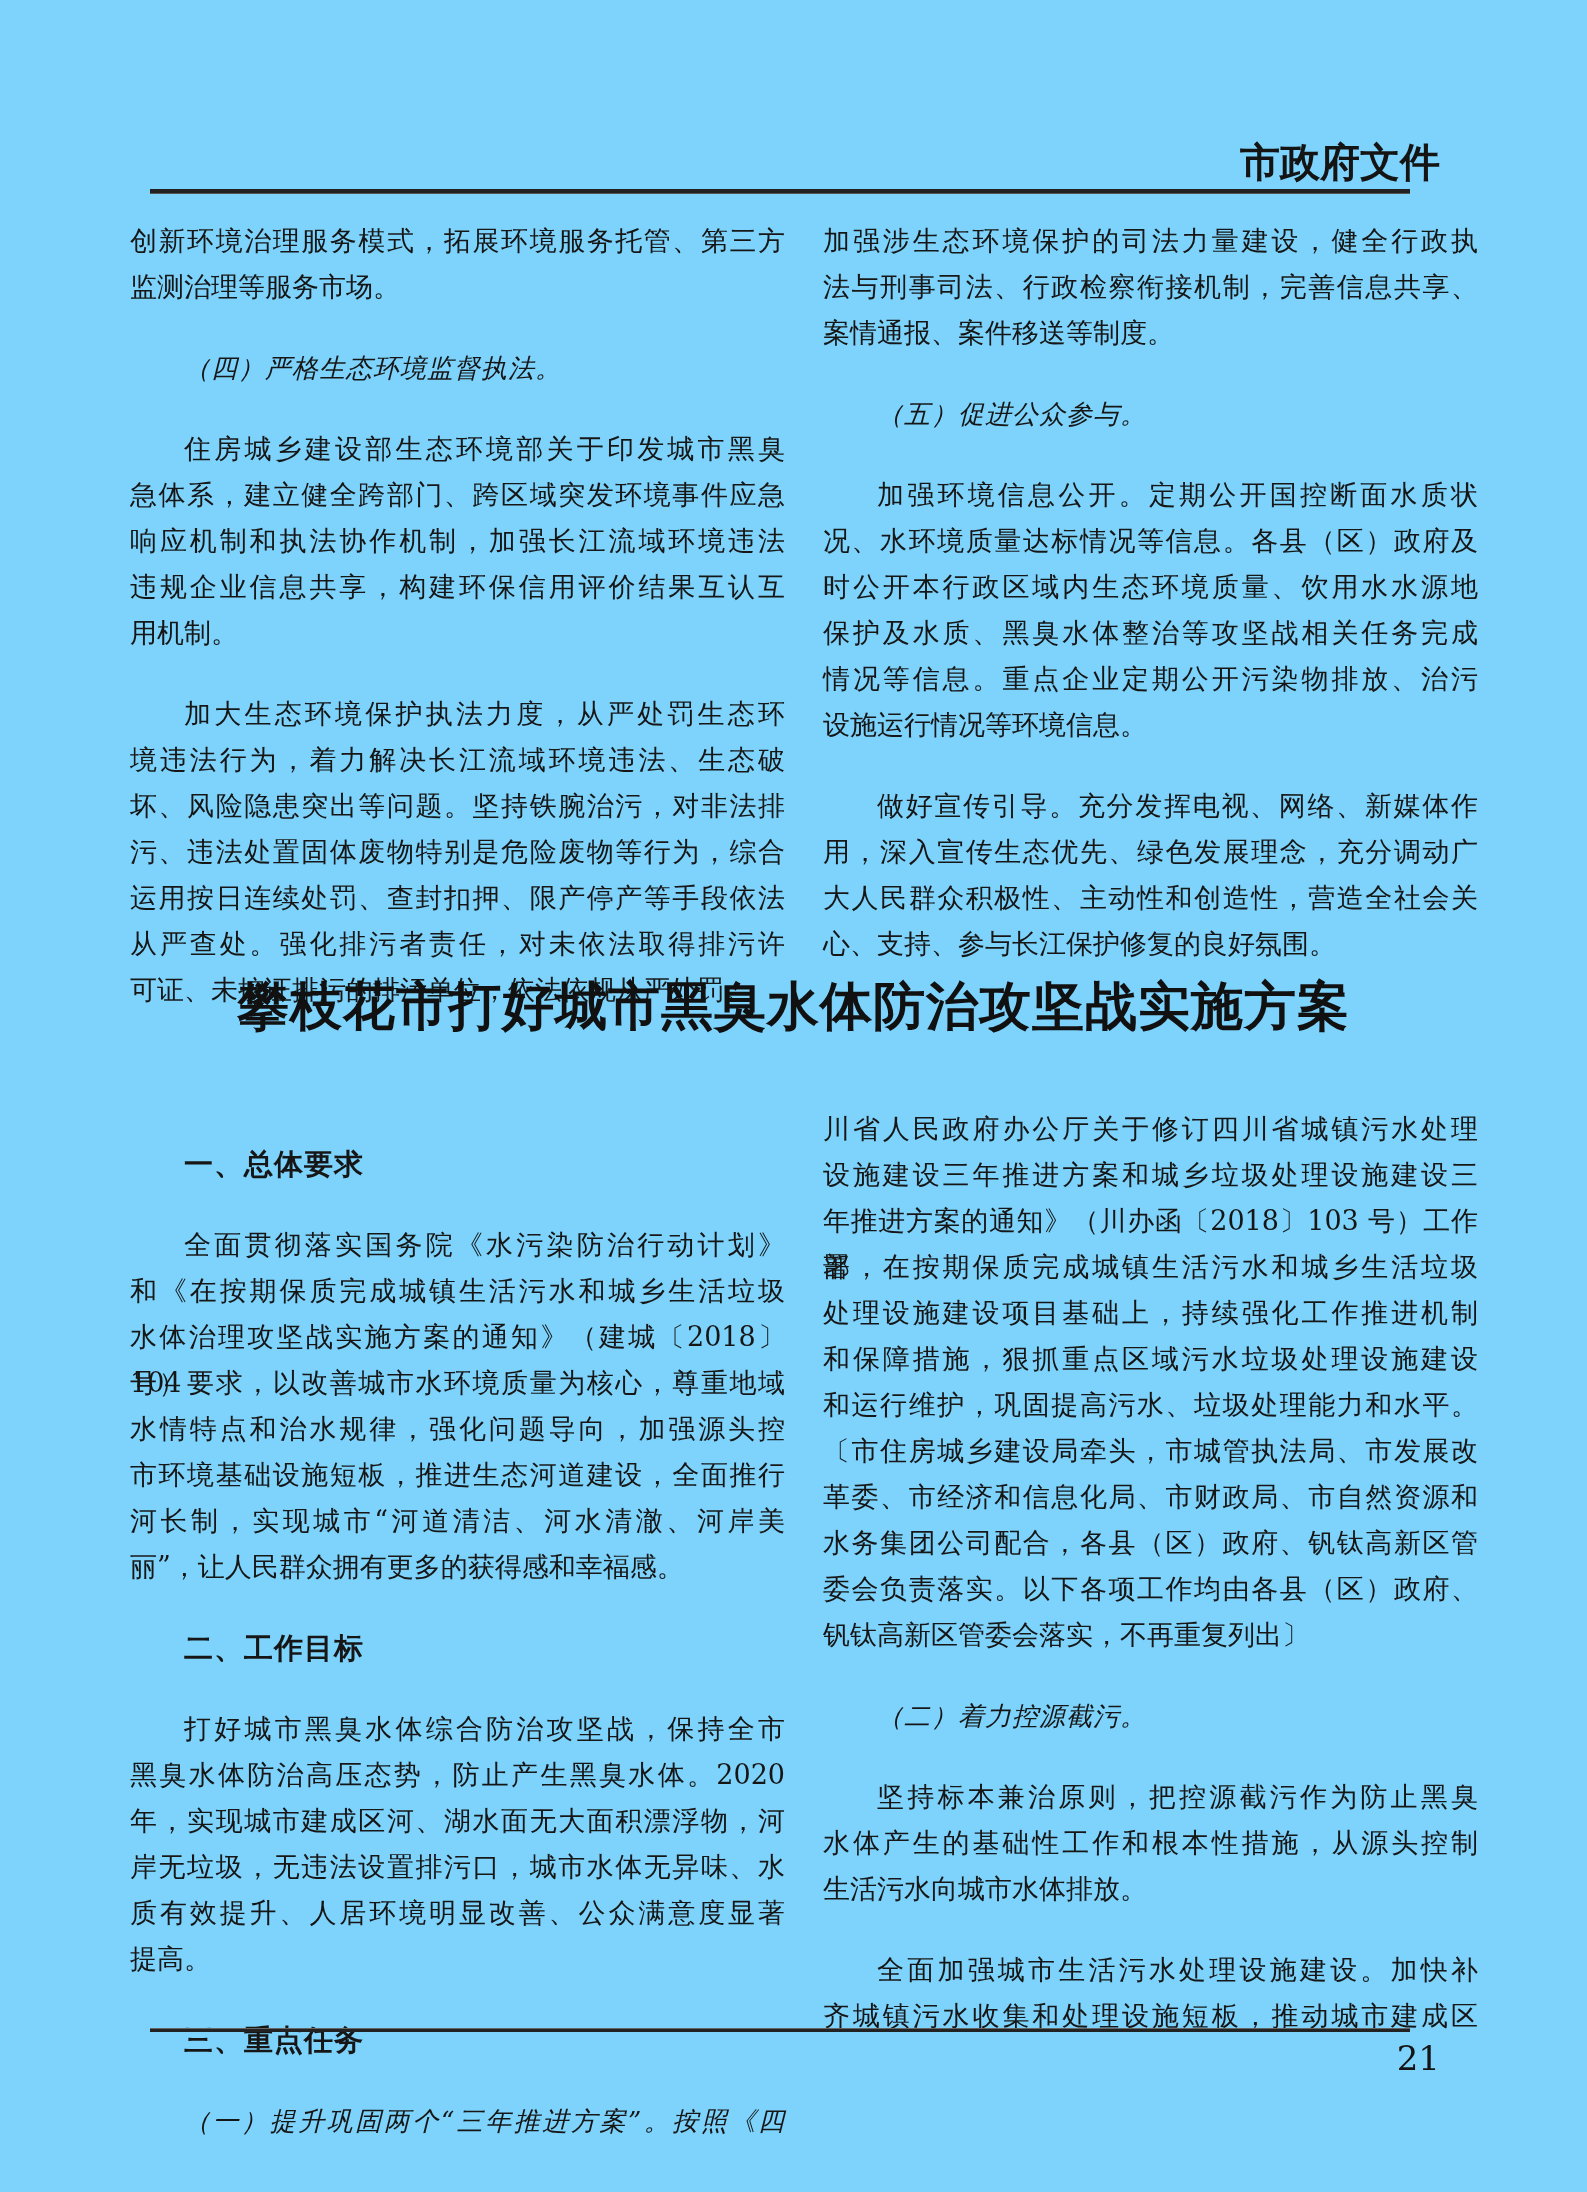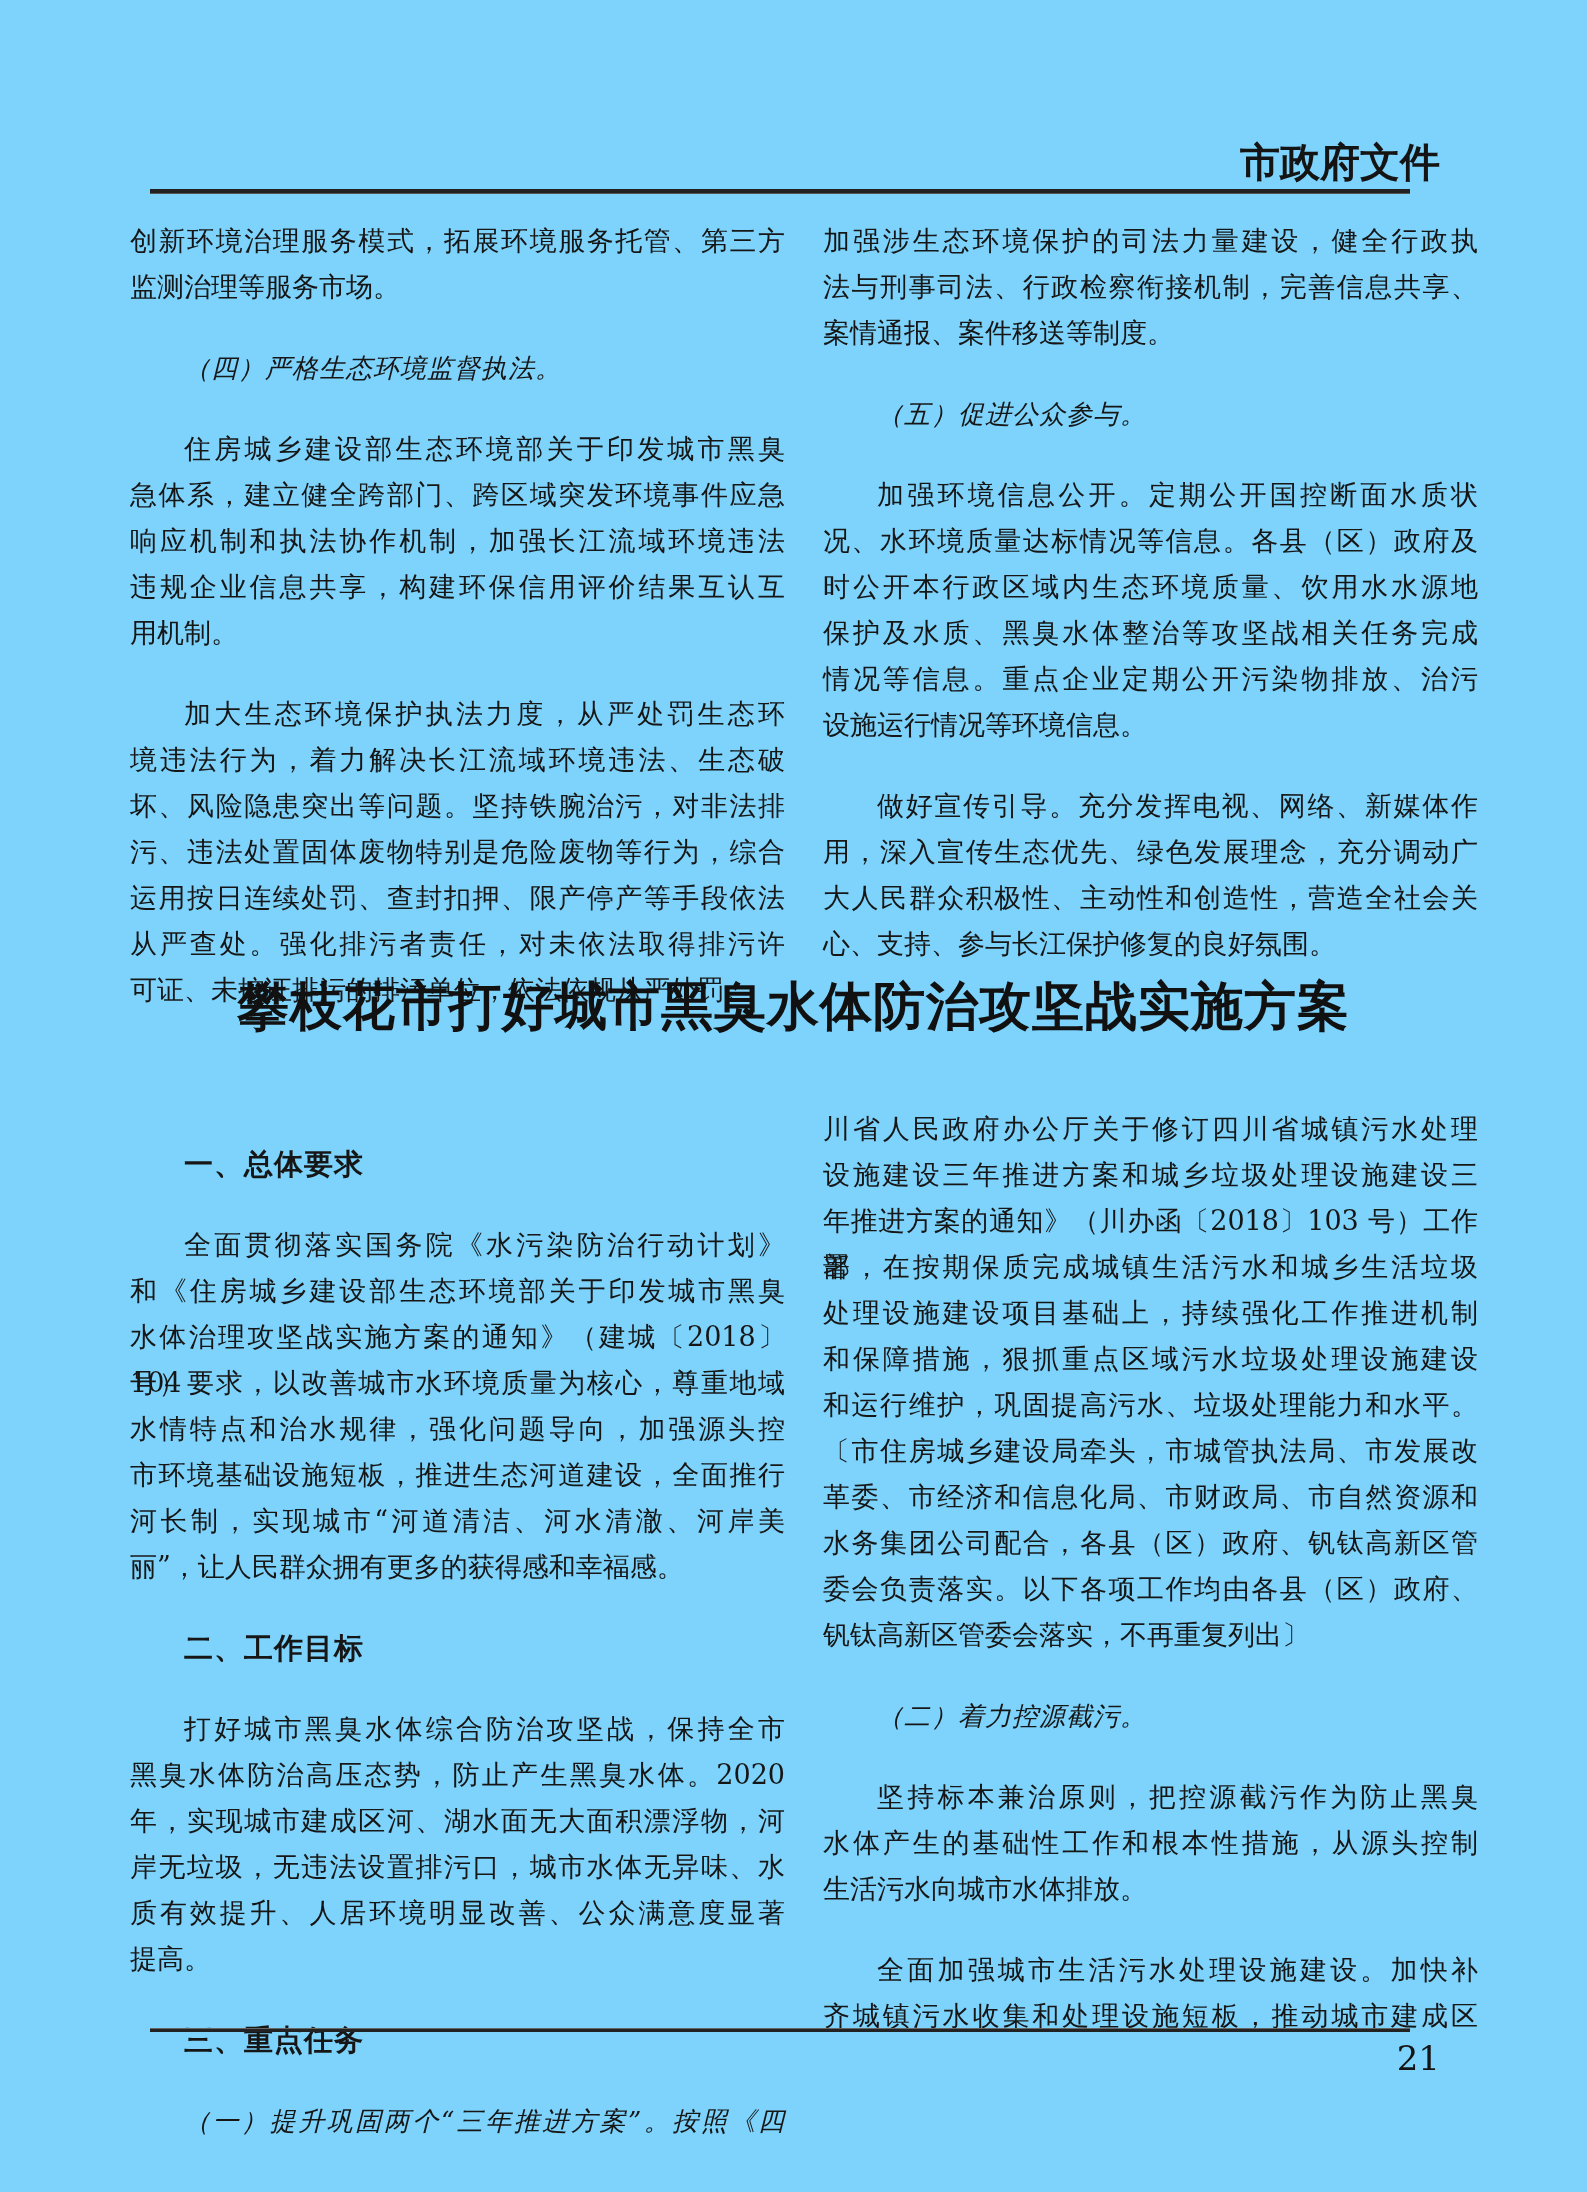--- a/index.html
+++ b/index.html
@@ -150,21 +150,21 @@
         <div class="line end">心、支持、参与长江保护修复的良好氛围。</div>
       </div>
   </div>
 
   <div class="article-title">攀枝花市打好城市黑臭水体防治攻坚战实施方案</div>
 
   <div class="cols bottom-section">
     <div class="col">
         <div class="line heading indent end">一、总体要求</div>
         <div class="line indent">全面贯彻落实国务院《水污染防治行动计划》</div>
-        <div class="line">和《住房城乡建设部生态环境部关于印发城市黑臭</div>
+        <div class="line">和《在按期保质完成城镇生活污水和城乡生活垃圾</div>
         <div class="line">水体治理攻坚战实施方案的通知》（建城〔2018〕104</div>
         <div class="line">号）要求，以改善城市水环境质量为核心，尊重地域</div>
         <div class="line">水情特点和治水规律，强化问题导向，加强源头控</div>
         <div class="line">市环境基础设施短板，推进生态河道建设，全面推行</div>
         <div class="line">河长制，实现城市“河道清洁、河水清澈、河岸美</div>
         <div class="line end">丽”，让人民群众拥有更多的获得感和幸福感。</div>
         <div class="line heading indent end">二、工作目标</div>
         <div class="line indent">打好城市黑臭水体综合防治攻坚战，保持全市</div>
         <div class="line">黑臭水体防治高压态势，防止产生黑臭水体。2020</div>
         <div class="line">年，实现城市建成区河、湖水面无大面积漂浮物，河</div>

